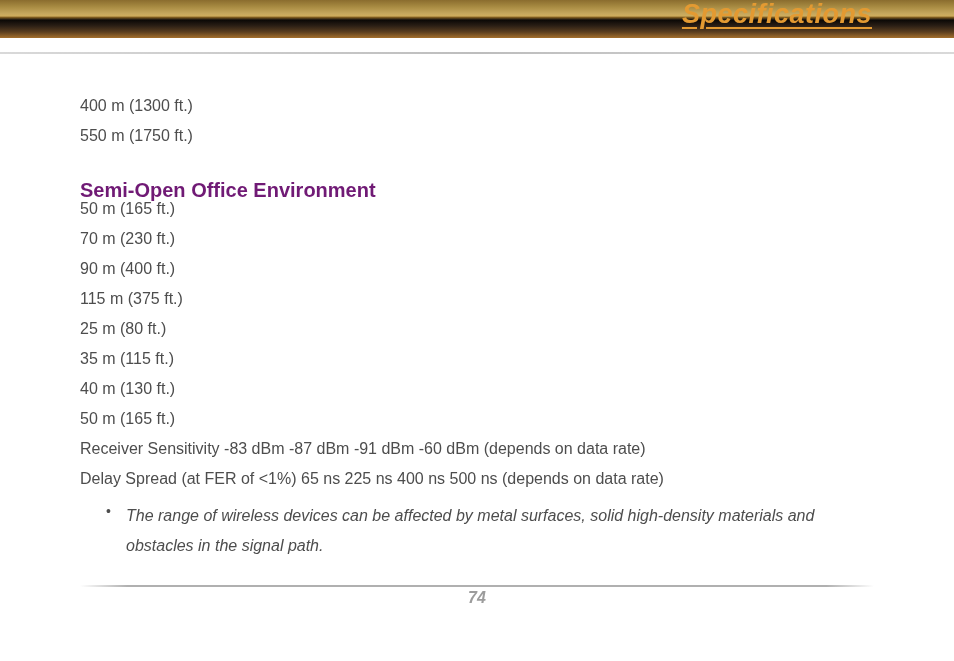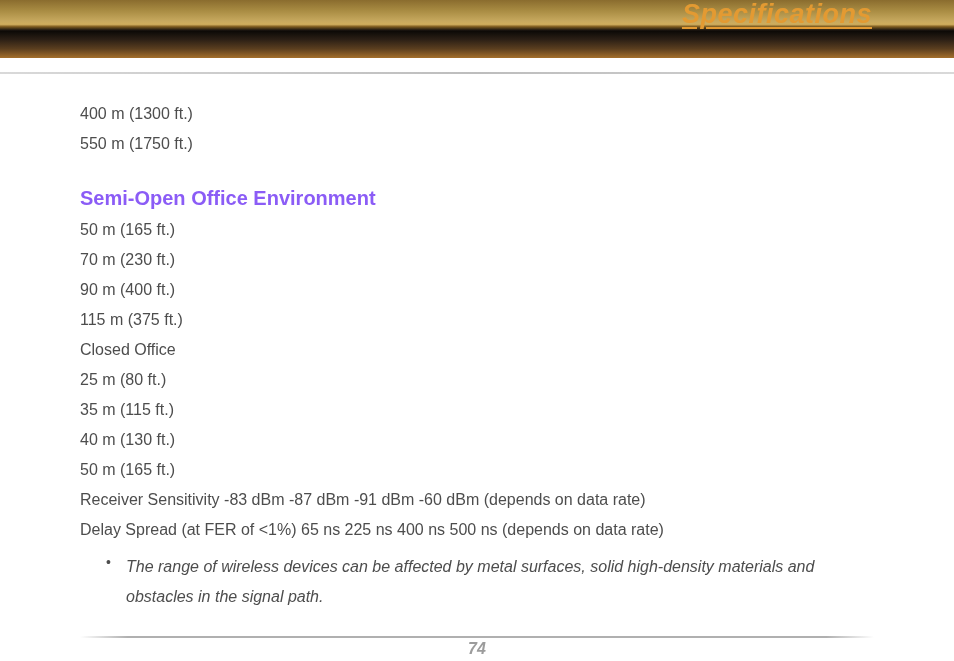--- a/index.html
+++ b/index.html
@@ -6,21 +6,21 @@
     margin: 0;
     padding: 0;
     width: 954px;
     height: 661px;
     background: #ffffff;
     font-family: Arial, Helvetica, sans-serif;
     color: #4d4d4d;
   }
   .header-strip {
     width: 100%;
-    height: 58px;
+    height: 38px;
     position: relative;
     background: linear-gradient(to bottom,
       #8a6c2e 0%,
       #a88b42 18%,
       #c6a85e 36%,
       #cfad5d 42%,
       #7c5a1f 46%,
       #3a2c15 50%,
       #1b1510 52%,
       #0d0a07 54%,
@@ -42,35 +42,35 @@
     text-underline-offset: 4px;
     letter-spacing: 0.5px;
   }
   .below-header-line {
     width: 100%;
     height: 2px;
     margin-top: 14px;
     background: linear-gradient(to right, #d9d9d9 0%, #bdbdbd 50%, #d9d9d9 100%);
   }
   .content {
-    padding: 32px 80px 0 80px;
+    padding: 44px 80px 0 80px;
     font-size: 16px;
     line-height: 1.0;
   }
   .para {
     margin: 0 0 14px 0;
   }
   .section-gap {
     height: 22px;
   }
   .subhead {
     font-size: 20px;
     font-weight: bold;
-    color: #8b5cf6;
-    margin: 0 0 14px 0;
+    color: #701a75;
+    margin: 0 0 1px 0;
   }
   .bullet-row {
     display: flex;
     align-items: flex-start;
     padding-left: 26px;
     margin-top: 2px;
   }
   .bullet-dot {
     width: 14px;
     flex-shrink: 0;
@@ -112,21 +112,20 @@
   <p class="para">550 m (1750 ft.)</p>
 
   <div class="section-gap"></div>
 
   <p class="subhead">Semi-Open Office Environment</p>
 
   <p class="para">50 m (165 ft.)</p>
   <p class="para">70 m (230 ft.)</p>
   <p class="para">90 m (400 ft.)</p>
   <p class="para">115 m (375 ft.)</p>
-  <p class="para">Closed Office</p>
   <p class="para">25 m (80 ft.)</p>
   <p class="para">35 m (115 ft.)</p>
   <p class="para">40 m (130 ft.)</p>
   <p class="para">50 m (165 ft.)</p>
   <p class="para">Receiver Sensitivity -83 dBm -87 dBm -91 dBm -60 dBm (depends on data rate)</p>
   <p class="para">Delay Spread (at FER of &lt;1%) 65 ns 225 ns 400 ns 500 ns (depends on data rate)</p>
 
   <div class="bullet-row">
     <div class="bullet-dot">•</div>
     <div class="bullet-text">The range of wireless devices can be affected by metal surfaces, solid high-density materials and obstacles in the signal path.</div>

